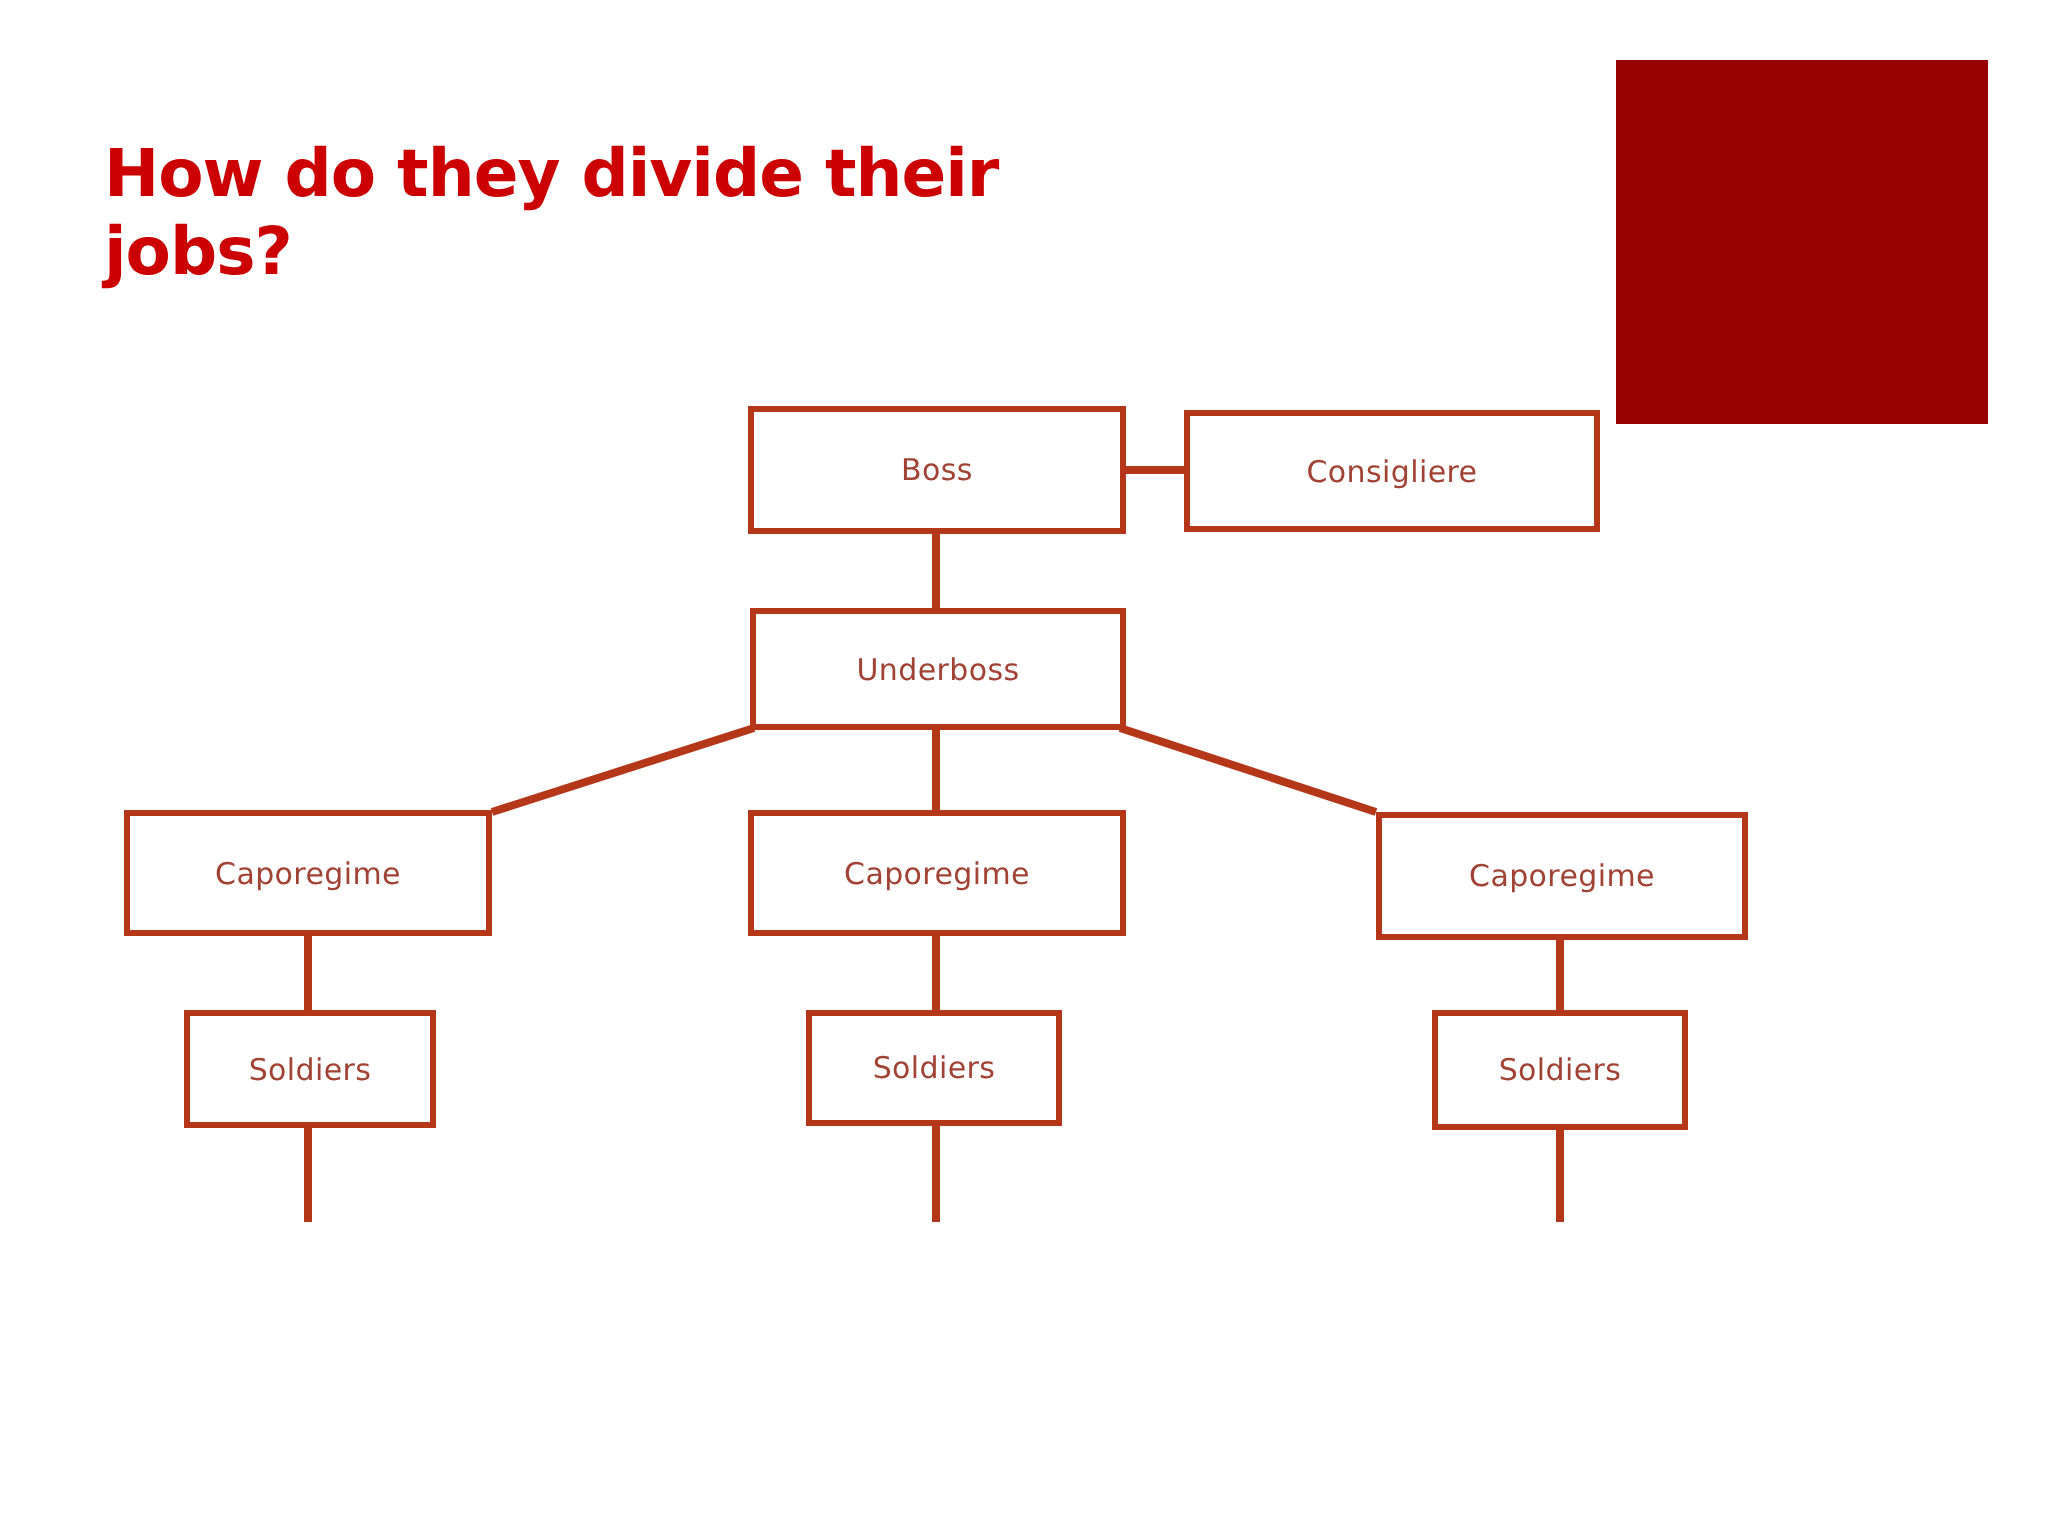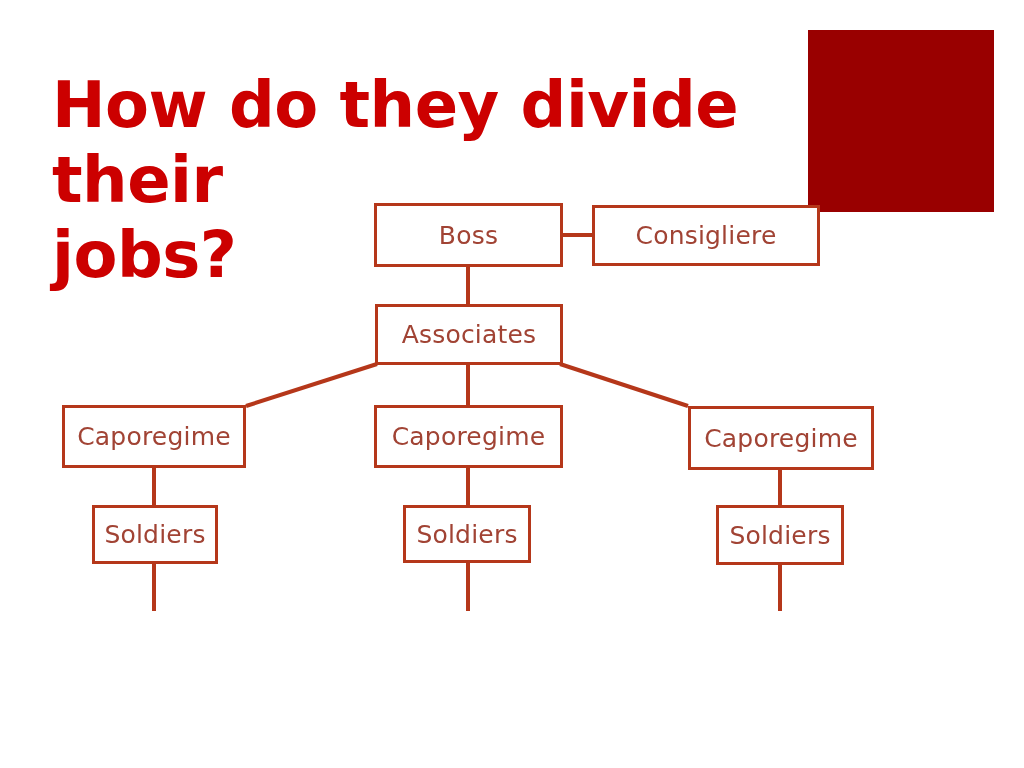--- a/index.html
+++ b/index.html
@@ -19,21 +19,21 @@
     overflow: hidden;
   }
 
   
   #slide-title {
     position: absolute;
     left: 52px;
     top: 68px;
     width: 700px;
     font-family: "DejaVu Sans", "Liberation Sans", sans-serif;
-    font-size: 64px;
+    font-size: 33px;
     font-weight: bold;
     line-height: 1.17;
     letter-spacing: -0.5px;
     color: #CC0000;
     white-space: pre-line;
   }
 
   
   #accent-block {
     position: absolute;
@@ -53,21 +53,21 @@
     height: 768px;
   }
 
   .node {
     position: absolute;
     box-sizing: border-box;
     background: #ffffff;
     border: 3px solid #B5371A;
     color: #A14334;
     font-family: "DejaVu Sans", "Liberation Sans", sans-serif;
-    font-size: 25px;
+    font-size: 15px;
     letter-spacing: 0.2px;
     display: flex;
     align-items: center;
     justify-content: center;
     z-index: 2;
   }
 
   .connector {
     position: absolute;
     background: #B5371A;
@@ -114,26 +114,26 @@
     <div class="connector vertical" style="left:778px; top:467px; height:41px;"></div>
 
     <div class="connector vertical" style="left:152px; top:561px; height:50px;"></div>
     <div class="connector vertical" style="left:466px; top:561px; height:50px;"></div>
     <div class="connector vertical" style="left:778px; top:562px; height:49px;"></div>
 
     <div class="node" style="left:374px; top:203px; width:189px; height:64px;">
       <span>Boss</span>
     </div>
 
-    <div class="node" style="left:592px; top:205px; width:228px; height:61px;">
+    <div class="node" style="left:592px; top:205px; width:208px; height:61px;">
       <span>Consigliere</span>
     </div>
 
     <div class="node" style="left:375px; top:304px; width:188px; height:61px;">
-      <span>Associates</span>
+      <span>Underboss</span>
     </div>
 
     <div class="node" style="left:62px; top:405px; width:184px; height:63px;">
       <span>Caporegime</span>
     </div>
 
     <div class="node" style="left:374px; top:405px; width:189px; height:63px;">
       <span>Caporegime</span>
     </div>
 

